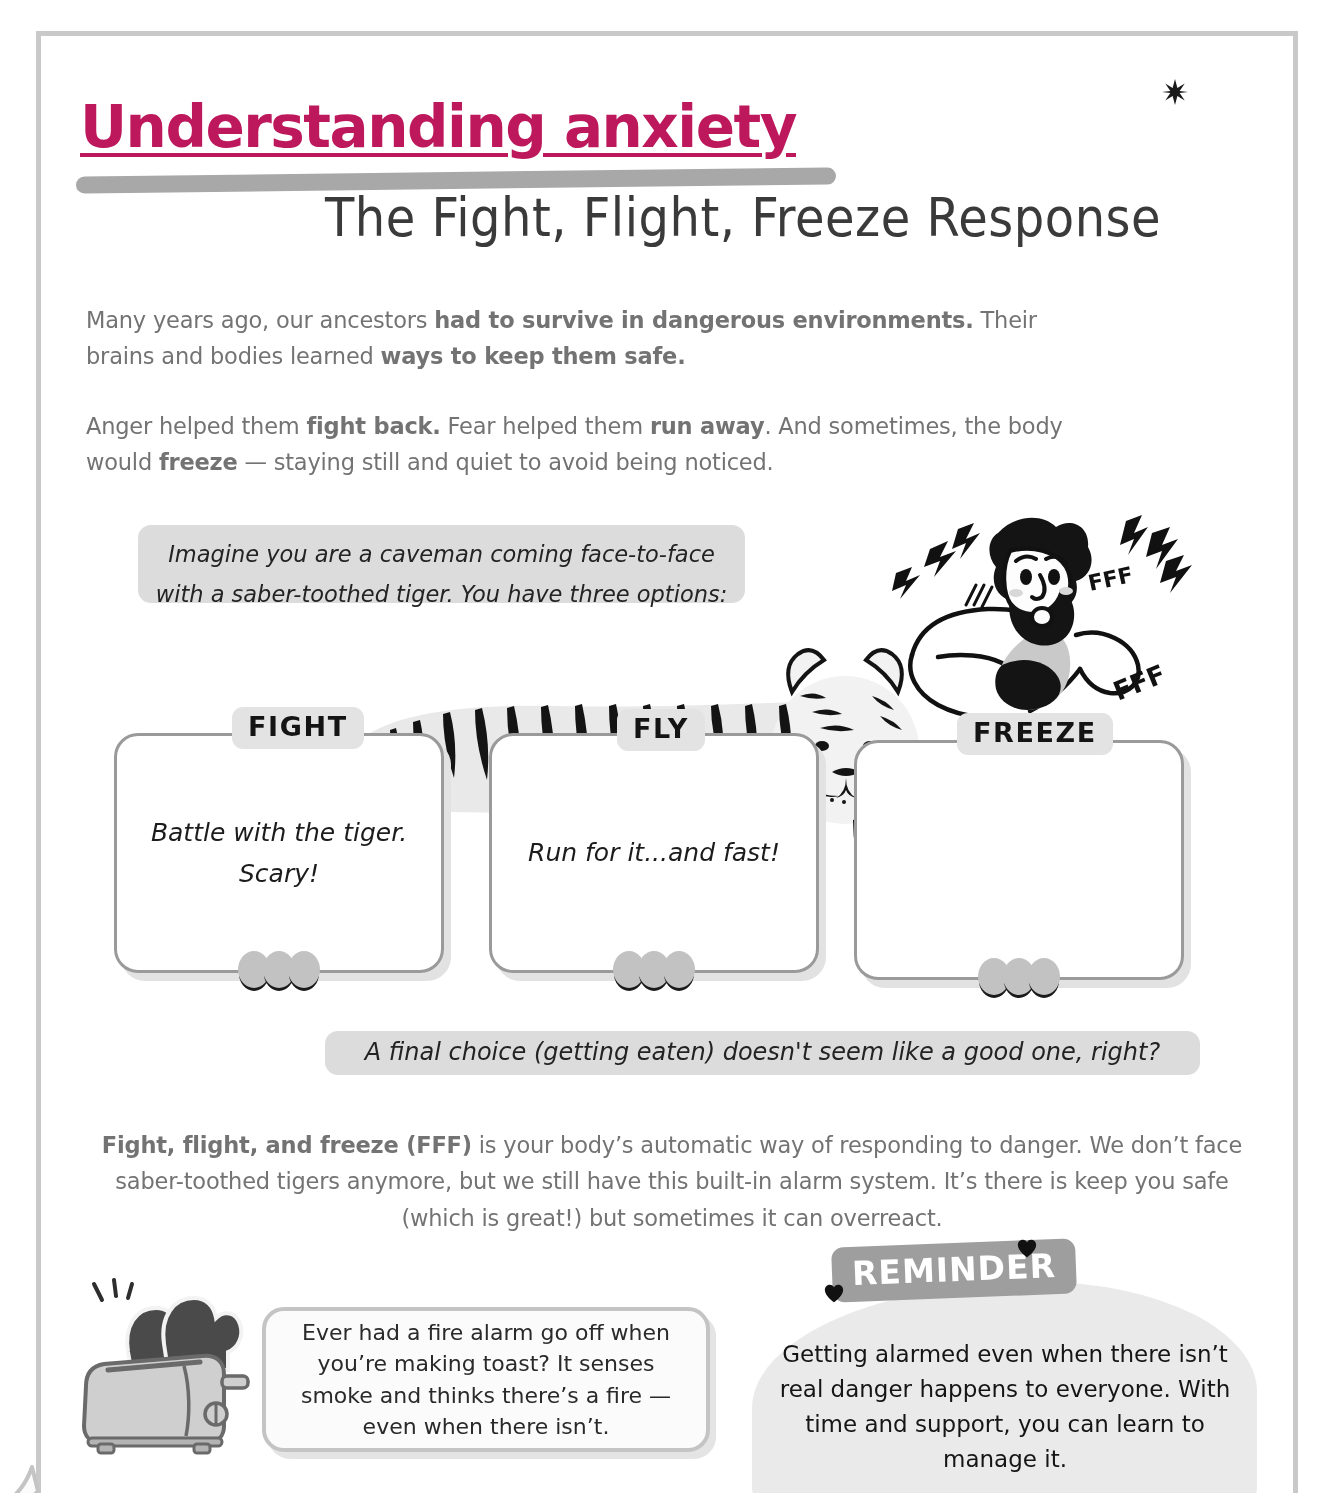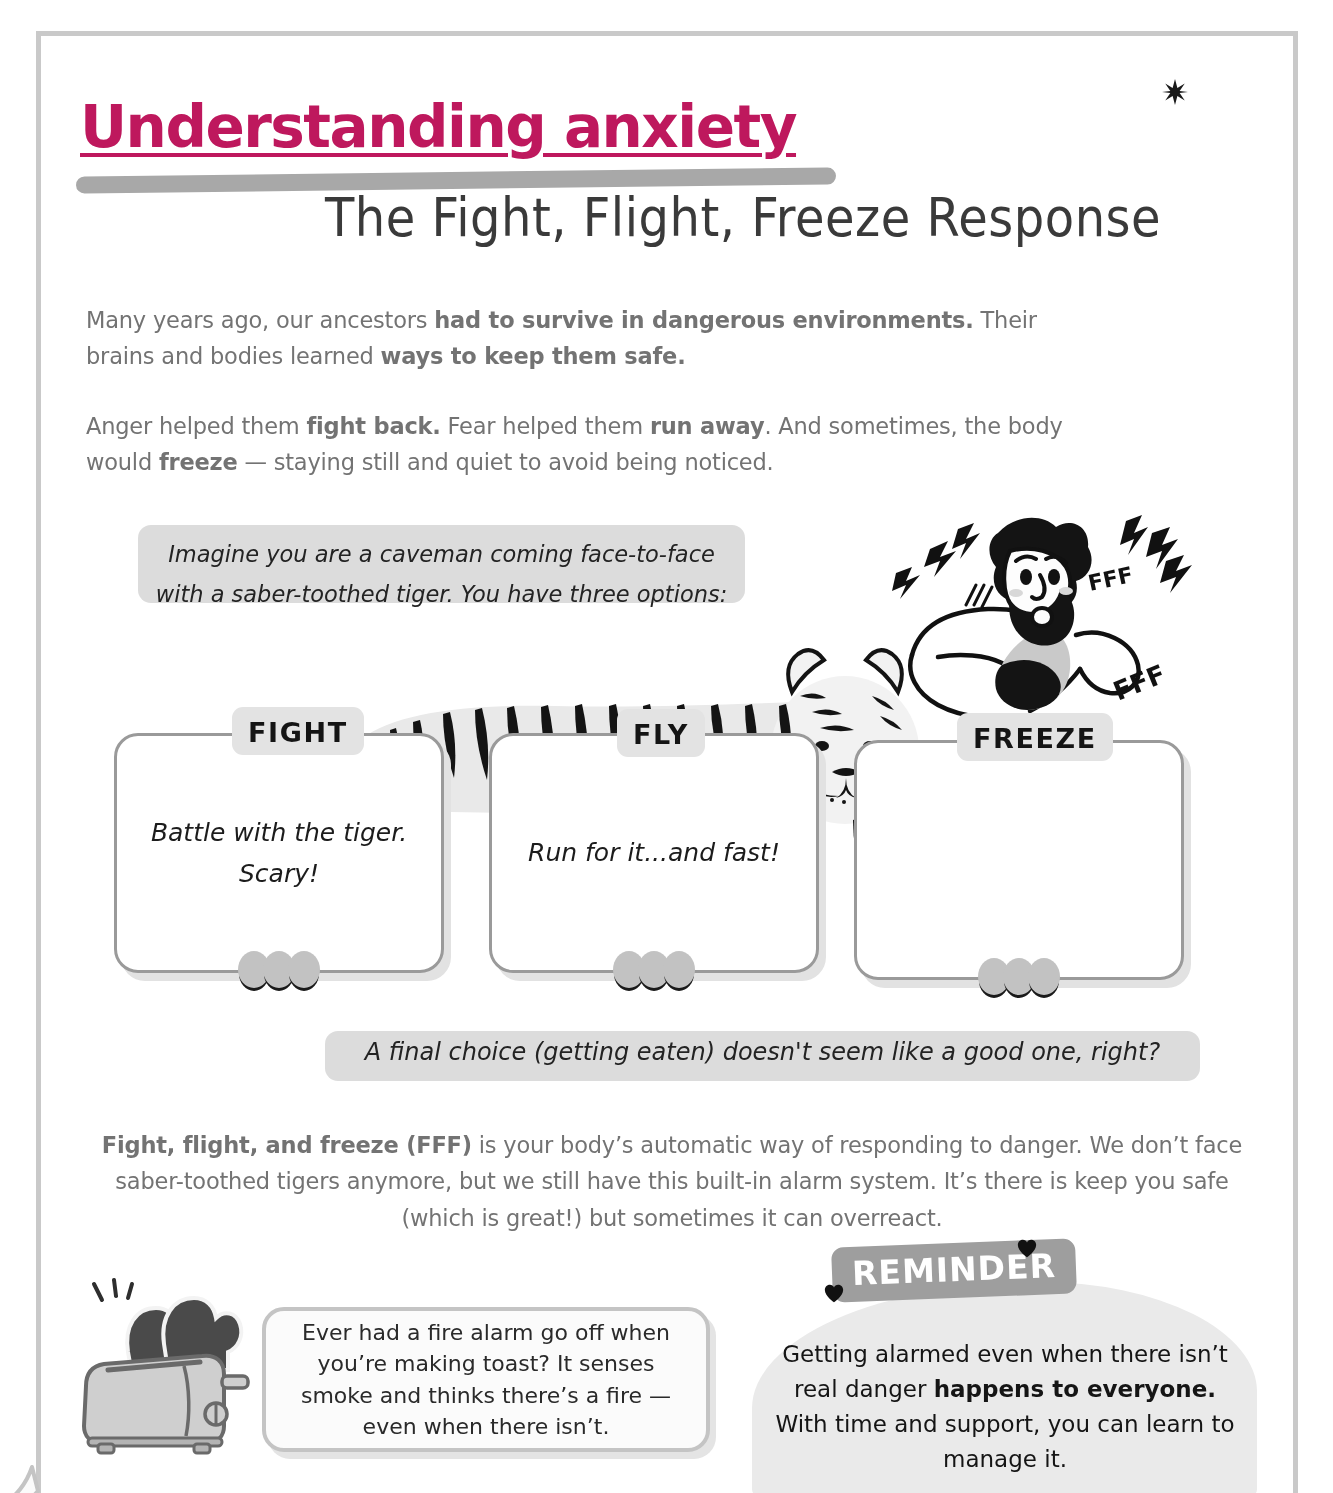--- a/index.html
+++ b/index.html
@@ -84,21 +84,21 @@
     font-style:italic;
     color:#232323;
     text-align:center;
   }
   #imagine {
     left:138px; top:525px; width:607px; height:78px;
     padding:9px 16px;
     font-size:22.5px; line-height:1.78;
   }
   #finalchoice {
-    left:325px; top:1031px; width:875px; height:50px;
+    left:325px; top:1031px; width:875px; height:44px;
     padding:6px 18px;
     font-size:24px; line-height:1.33;
     white-space:nowrap;
   }
 
   
   .card {
     position:absolute;
     width:330px; height:240px;
     background:#ffffff;
@@ -121,21 +121,21 @@
     line-height:1.62;
     padding:0 22px;
   }
   #card-freeze .card-text { font-size:24px; }
 
   .card-label {
     position:absolute;
     top:-29px;
     background:#e3e3e3;
     border-radius:11px;
-    padding:10px 16px 7px;
+    padding:4px 16px 7px;
     font-family:"DejaVu Sans", sans-serif;
     font-weight:bold;
     font-size:27px;
     color:#141414;
     letter-spacing:1.6px;
     white-space:nowrap;
     z-index:9;
   }
   #label-fight  { left:115px; }
   #label-fly    { left:125px; top:-27px; }
@@ -198,21 +198,21 @@
   }
   #reminder-text {
     position:absolute; left:770px; top:1337px;
     width:470px;
     text-align:center;
     font-family:"DejaVu Sans", sans-serif;
     font-size:23px; color:#151515;
     line-height:1.52;
     z-index:5;
   }
-  #reminder-text b { font-weight:bold; }
+  #reminder-text b { font-weight:normal; }
   #reminder-badge {
     position:absolute; left:832px; top:1243px;
     background:#9e9e9e;
     border-radius:12px;
     padding:7px 20px 9px;
     transform:rotate(-2.2deg);
     z-index:6;
   }
   #reminder-badge-text {
     font-family:"DejaVu Sans", sans-serif;

